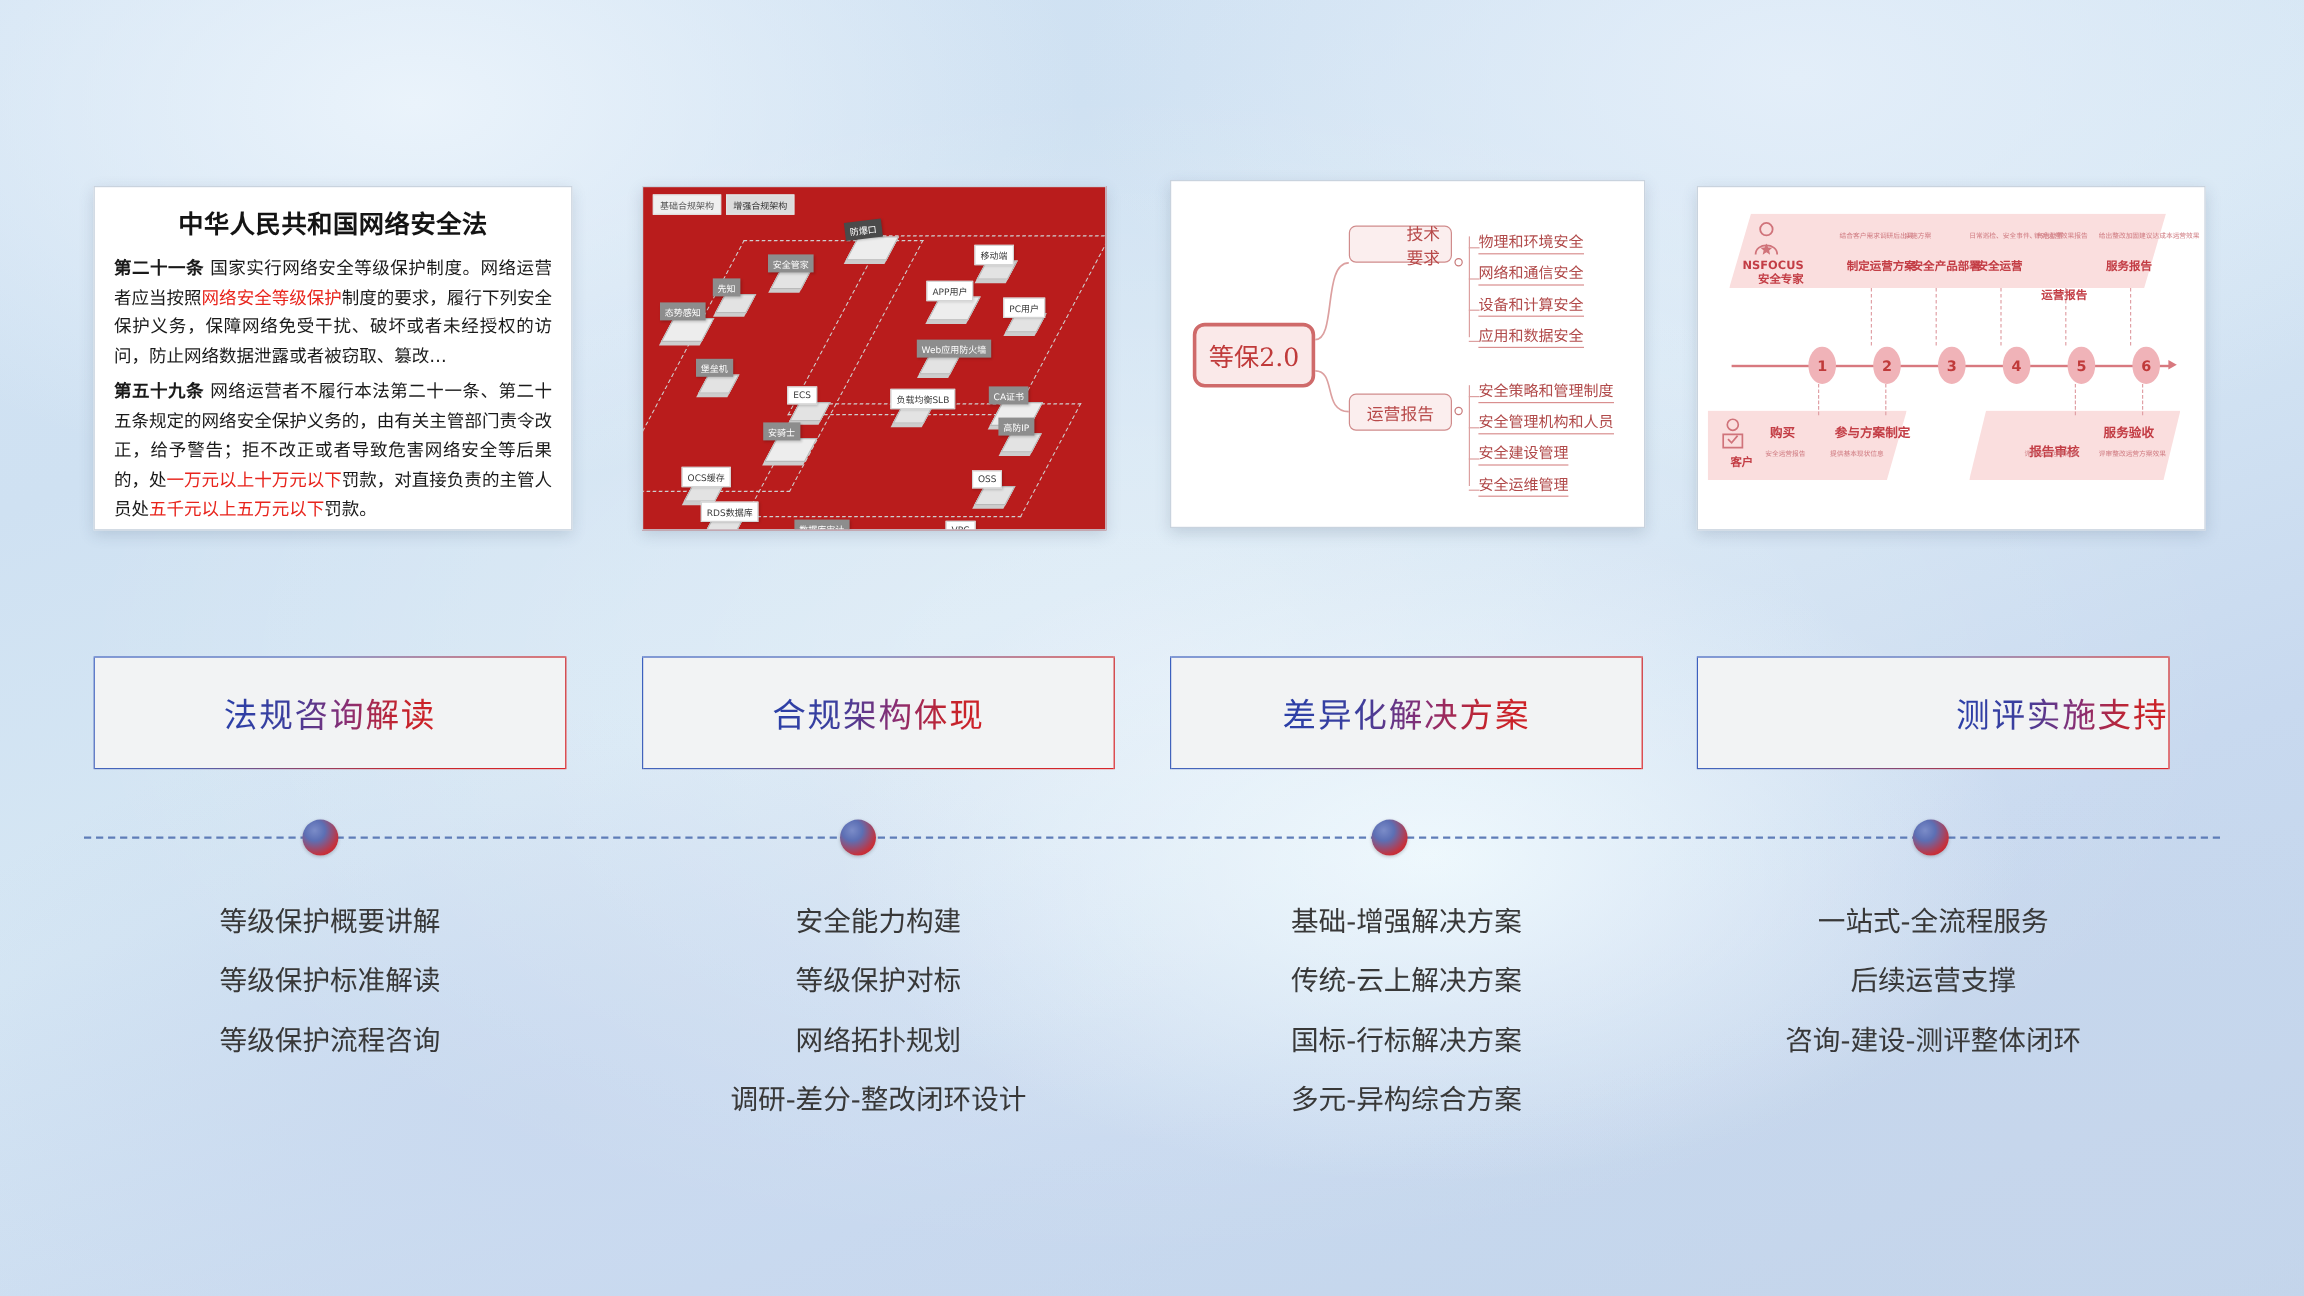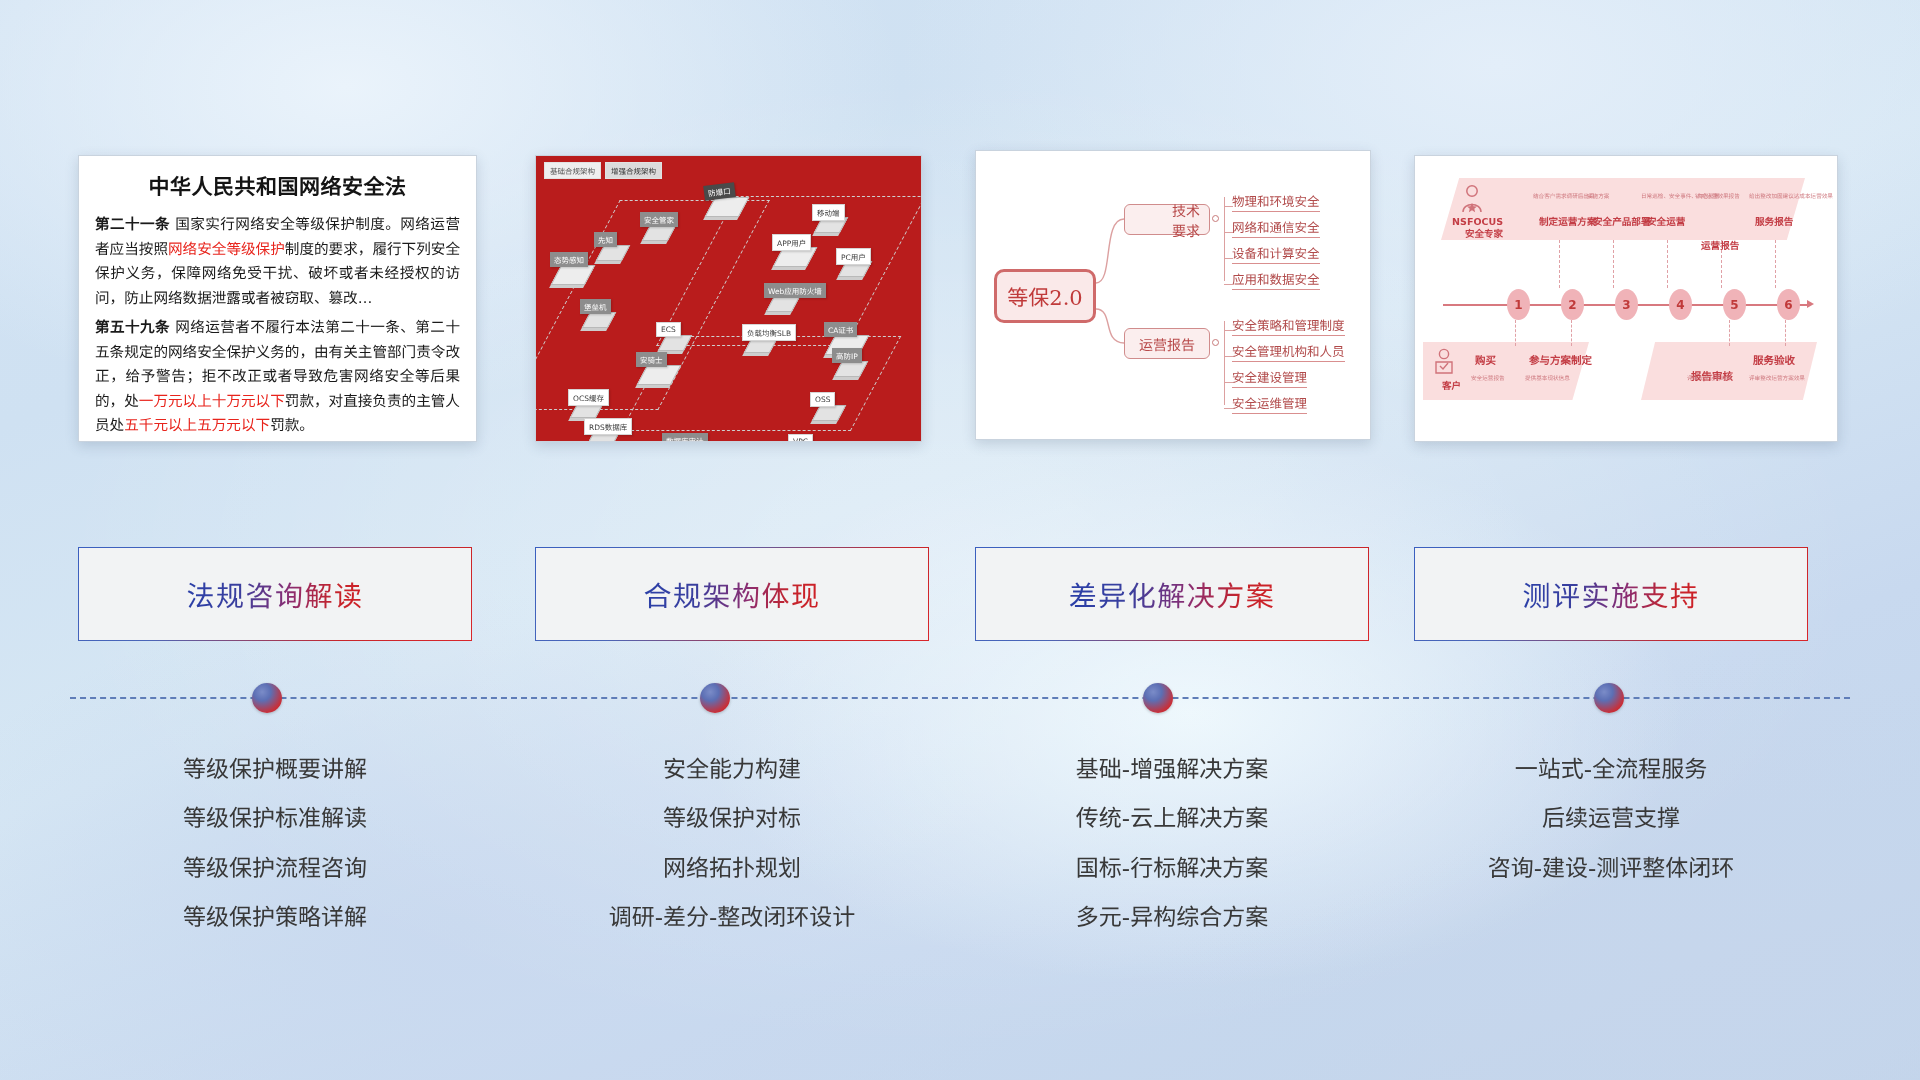--- a/index.html
+++ b/index.html
@@ -60,21 +60,21 @@
 
   
   #card-mind { left:975px; top:150px; width:396px; height:290px; }
   .mind-root { position:absolute; left:18px; top:118px; width:102px; height:54px;
     border:3px solid #cf6a6a; background:#fae9e9; border-radius:10px;
     display:flex; align-items:center; justify-content:center;
     color:#c03a3a; font-size:21px; font-family:"DejaVu Serif",serif; }
   .mind-mid { position:absolute; width:86px; height:31px; border:1.6px solid #d08c8c;
     background:#fbeeee; border-radius:6px; display:flex; align-items:center;
     justify-content:center; color:#b84a4a; font-size:14px; font-family:"DejaVu Serif",serif; }
-  #mid-tech { left:148px; top:53px;padding-left:47px; }
+  #mid-tech { left:148px; top:37px;padding-left:47px; }
   #mid-mgmt { left:148px; top:177px; }
   .mind-leaf { position:absolute; font-size:12.5px; color:#b14a4a; white-space:nowrap;
     font-family:"DejaVu Serif",serif; padding-bottom:2px; }
   .mind-leaf:after { content:""; position:absolute; left:0; right:0; bottom:0; height:1.4px;
     background:#d98f8f; }
   .mind-conn { position:absolute; border-left:1.4px solid #dca0a0; }
   .mind-dot { position:absolute; width:7px; height:7px; border-radius:50%;
     border:1.4px solid #c87a7a; background:#fff; }
 
   
@@ -103,21 +103,21 @@
   .flow-person { position:absolute; }
 
   
   .titlebox { position:absolute; top:547px; width:394px; height:94px;
     background:#f2f3f4; border:1.6px solid; border-image:linear-gradient(140deg,#3a5fbf 0%,#4a66b8 36%,#c8252a 74%,#d9262b 100%) 1;
     display:flex; align-items:center; justify-content:center; }
   .titlebox span { font-size:28px; font-weight:500; letter-spacing:1.5px;
     background:linear-gradient(95deg,#2a3fa8 0%,#3a3f9e 30%,#8a2d72 58%,#c4242c 82%,#cf2026 100%);
     -webkit-background-clip:text; background-clip:text; color:transparent;
     font-family:"DejaVu Sans",sans-serif; }
-  #tb-0 { left:78px; } #tb-1 { left:535px; } #tb-2 { left:975px; } #tb-3 { left:1414px; }
+  #tb-0 { left:78px; } #tb-1 { left:535px; } #tb-2 { left:975px; } #tb-3 { left:1414px;justify-content:flex-end; }
 
   
   .tl-line { position:absolute; left:70px; top:697px; width:1780px; height:0;
     border-top:2px dashed #5f7db8; }
   .tl-dot { position:absolute; top:683px; width:30px; height:30px; border-radius:50%;
     background:radial-gradient(circle at 34% 30%, #7b8cc8 0%, #5c6fb4 30%, #c7303a 72%, #b61f2a 100%);
     box-shadow:0 1px 3px rgba(0,0,0,.22); }
   #tl-0 { left:252px; } #tl-1 { left:700px; } #tl-2 { left:1143px; } #tl-3 { left:1594px; }
 
   
@@ -303,21 +303,20 @@
   <div class="tl-line"></div>
   <div class="tl-dot" id="tl-0"></div>
   <div class="tl-dot" id="tl-1"></div>
   <div class="tl-dot" id="tl-2"></div>
   <div class="tl-dot" id="tl-3"></div>
 
   <ul class="bullets" id="bl-0">
       <li>等级保护概要讲解</li>
       <li>等级保护标准解读</li>
       <li>等级保护流程咨询</li>
-      <li>等级保护策略详解</li>
     </ul>
   <ul class="bullets" id="bl-1">
       <li>安全能力构建</li>
       <li>等级保护对标</li>
       <li>网络拓扑规划</li>
       <li>调研-差分-整改闭环设计</li>
     </ul>
   <ul class="bullets" id="bl-2">
       <li>基础-增强解决方案</li>
       <li>传统-云上解决方案</li>

